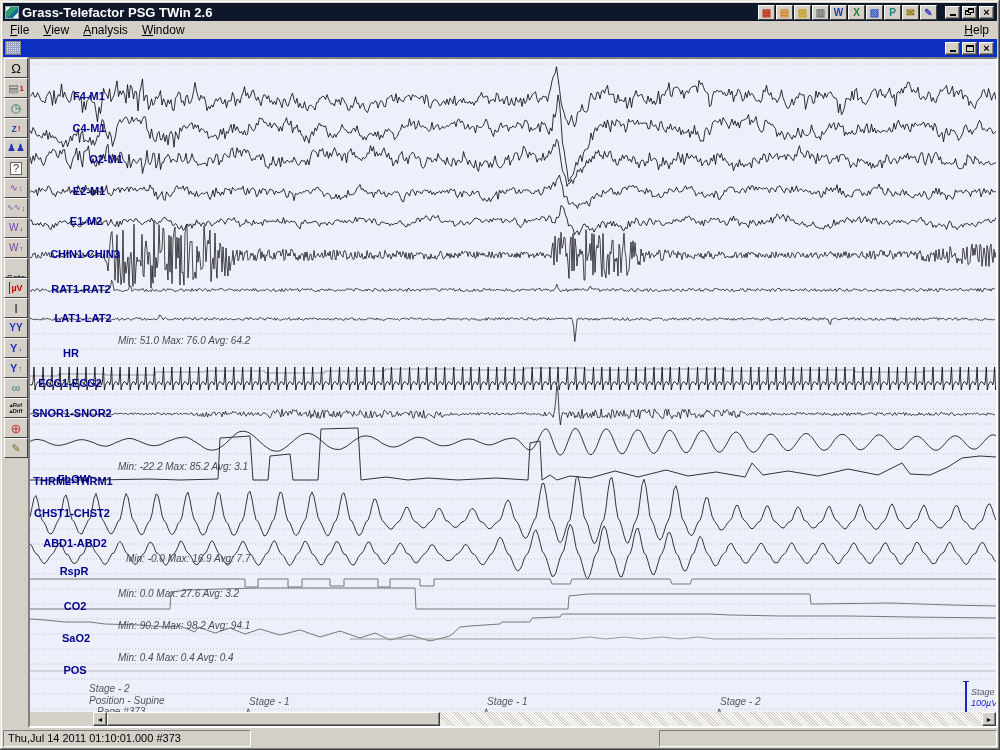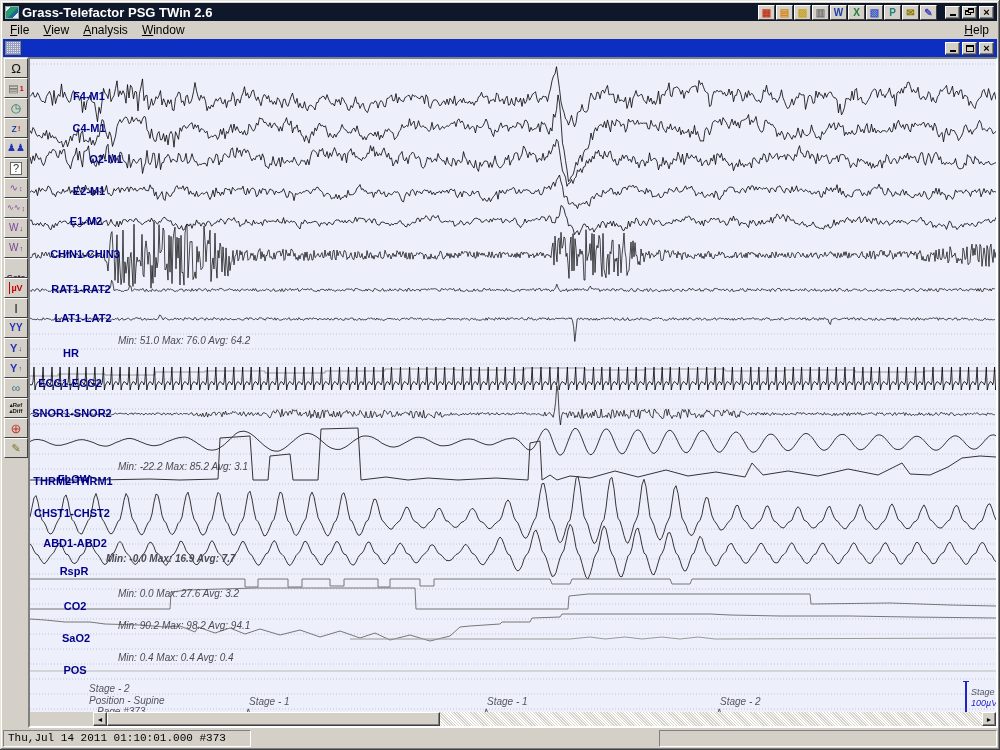--- a/index.html
+++ b/index.html
@@ -56,21 +56,21 @@
   .hscroll{position:relative;width:966px;height:14px;background:#d4d0c8;display:flex;}
   .hs-spacer{width:63px;height:14px;background:#d4d0c8;}
   .hs-btn{width:14px;height:14px;background:#d4d0c8;border:1px solid;border-color:#fff #404040 #404040 #fff;
     box-shadow:inset -1px -1px 0 #808080;display:flex;align-items:center;justify-content:center;font-size:7px;color:#000;box-sizing:border-box;}
   .hs-thumb{width:333px;height:14px;background:#d4d0c8;border:1px solid;border-color:#fff #404040 #404040 #fff;
     box-shadow:inset -1px -1px 0 #808080;box-sizing:border-box;}
   .hs-track{flex:1;background-image:repeating-linear-gradient(45deg,#fff 0 1px,#d8d4cc 1px 2px);}
   
   .statusbar{position:absolute;left:3px;top:730px;width:994px;height:18px;font-size:11px;color:#000;}
   .sb-cell{position:absolute;top:0;height:17px;border:1px solid;border-color:#808080 #fff #fff #808080;
-    box-sizing:border-box;padding:1px 0 12px 4px;white-space:nowrap;overflow:hidden;font-family:Liberation Mono, monospace;}
+    box-sizing:border-box;padding:1px 0 12px 4px;white-space:nowrap;overflow:hidden;}
   .sb1{left:0;width:248px;} .sb2{left:252px;width:400px;} .sb3{left:656px;width:338px;}
 </style>
 </head>
 <body>
 
 <div class="page">
 
   <div class="titlebar">
     <span class="appicon"></span>
     <span class="title-text">Grass-Telefactor PSG TWin 2.6</span>
@@ -322,21 +322,21 @@
         <div class="chlabel" style="left: 41px; top: 288px;">HR</div>
         <div class="chstats" style="left: 88px; top: 276px; text-align: right;">Min: 51.0 Max: 76.0 Avg: 64.2</div>
         <div class="chlabel" style="left: 40px; top: 318px;">ECG1-ECG2</div>
         <div class="chlabel" style="left: 42px; top: 348px;">SNOR1-SNOR2</div>
         <div class="chlabel" style="left: 43px; top: 376px; margin-top: 40px;">THRM2-THRM1</div>
         <div class="chlabel" style="left: 44px; top: 414px;">FLOW</div>
         <div class="chstats" style="left: 88px; top: 402px;">Min: -22.2 Max: 85.2 Avg: 3.1</div>
         <div class="chlabel" style="left: 42px; top: 448px;">CHST1-CHST2</div>
         <div class="chlabel" style="left: 45px; top: 478px;">ABD1-ABD2</div>
         <div class="chlabel" style="left: 44px; top: 506px;">RspR</div>
-        <div class="chstats" style="left: 76px; top: 494px; font-weight: bold;">Min: -0.0 Max: 16.9 Avg: 7.7</div>
+        <div class="chstats" style="left: 96px; top: 494px;">Min: -0.0 Max: 16.9 Avg: 7.7</div>
         <div class="chlabel" style="left: 45px; top: 541px;">CO2</div>
         <div class="chstats" style="left: 88px; top: 529px;">Min: 0.0 Max: 27.6 Avg: 3.2</div>
         <div class="chlabel" style="left: 46px; top: 573px;">SaO2</div>
         <div class="chstats" style="left: 88px; top: 561px;">Min: 90.2 Max: 98.2 Avg: 94.1</div>
         <div class="chlabel" style="left: 45px; top: 605px;">POS</div>
         <div class="chstats" style="left: 88px; top: 593px;">Min: 0.4 Max: 0.4 Avg: 0.4</div>
         <div class="stagemark" style="left: 59px; top: 624px;">Stage - 2</div>
         <div class="stagemark" style="left: 59px; top: 636px;">Position - Supine</div>
         <div class="stagemark" style="left: 67px; top: 647px;">Page #373</div>
         <div class="stagemark" style="left: 219px; top: 637px;">Stage - 1</div>

